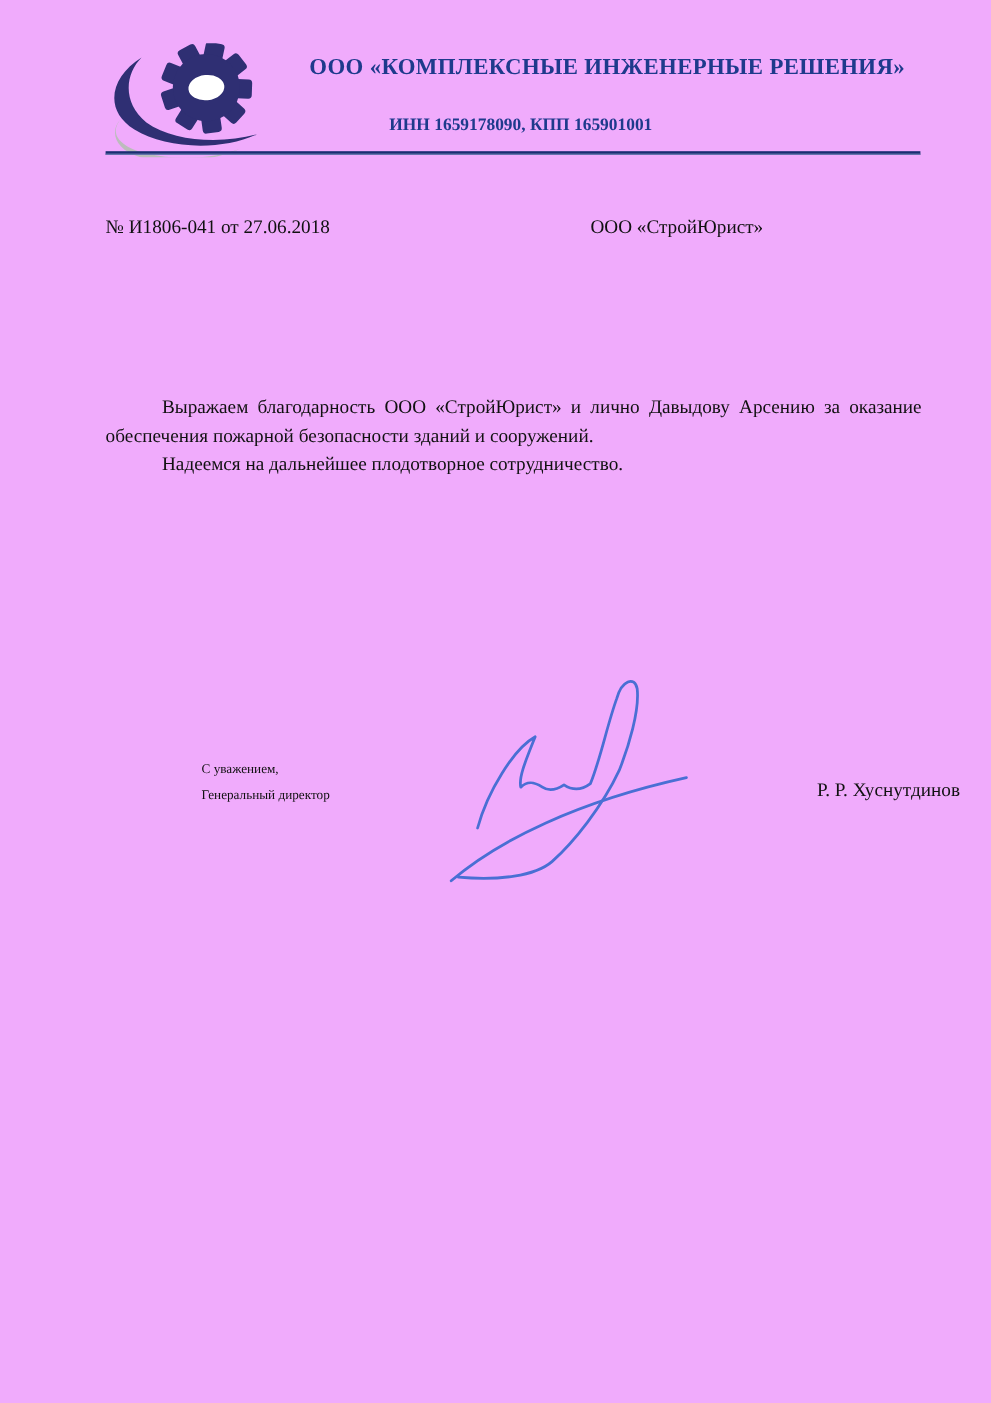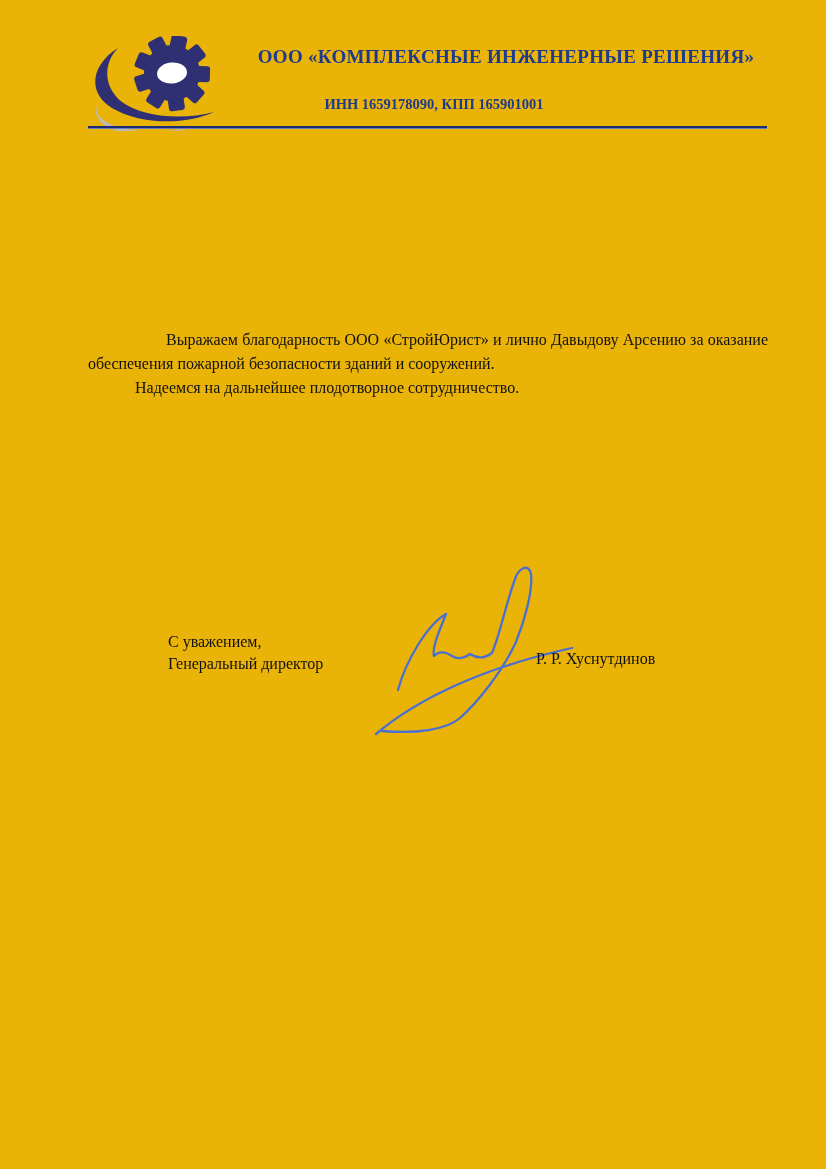--- a/index.html
+++ b/index.html
@@ -1,21 +1,21 @@
 <!DOCTYPE html>
 <html><head>
 <meta charset="utf-8">
 <style>
   * { margin: 0; padding: 0; box-sizing: border-box; }
   html, body { background: #ffffff; }
   .page {
     position: relative;
     width: 826px;
     height: 1169px;
-    background: #eab308;
+    background: #f0abfc;
     font-family: "Liberation Serif", "DejaVu Serif", serif;
     color: #111111;
     overflow: hidden;
   }
 
   
   .logo-svg {
     position: absolute;
     left: 88px;
     top: 36px;
@@ -77,39 +77,38 @@
     width: 680px;
     font-size: 16px;
     line-height: 23.9px;
   }
   .body-line {
     white-space: normal;
   }
   .jf {
     text-align: justify;
     text-align-last: justify;
-    margin-left: 31px;
   }
   .indent { text-indent: 47px; }
 
   
   .closing {
     position: absolute;
     left: 168px;
     top: 631px;
-    font-size: 16px;
+    font-size: 11px;
     line-height: 21.5px;
     white-space: nowrap;
   }
   .signatory-name {
     position: absolute;
-    left: 536px;
+    left: 600px;
     top: 650px;
     width: 200px;
-    text-align: left;
+    text-align: right;
     font-size: 16px;
     white-space: nowrap;
   }
   .signature-svg {
     position: absolute;
     left: 366px;
     top: 562px;
     width: 210px;
     height: 178px;
   }
@@ -142,20 +141,24 @@
     </g>
   </svg>
 
   <div class="header-text">
     <div class="company-name">ООО «КОМПЛЕКСНЫЕ ИНЖЕНЕРНЫЕ РЕШЕНИЯ»</div>
     <div class="company-inn">ИНН 1659178090, КПП 165901001</div>
   </div>
 
   <div class="header-divider"></div>
 
+  <div class="ref-row">
+    <span class="ref-number">№ И1806-041 от 27.06.2018</span>
+    <span class="recipient">ООО «СтройЮрист»</span>
+  </div>
 
   <div class="body-text">
     <div class="body-line jf indent">Выражаем благодарность ООО «СтройЮрист» и лично Давыдову Арсению за оказание</div>
     <div class="body-line">обеспечения пожарной безопасности зданий и сооружений.</div>
     <div class="body-line indent">Надеемся на дальнейшее плодотворное сотрудничество.</div>
   </div>
 
   <div class="closing">
     <div>С уважением,</div>
     <div>Генеральный директор</div>

